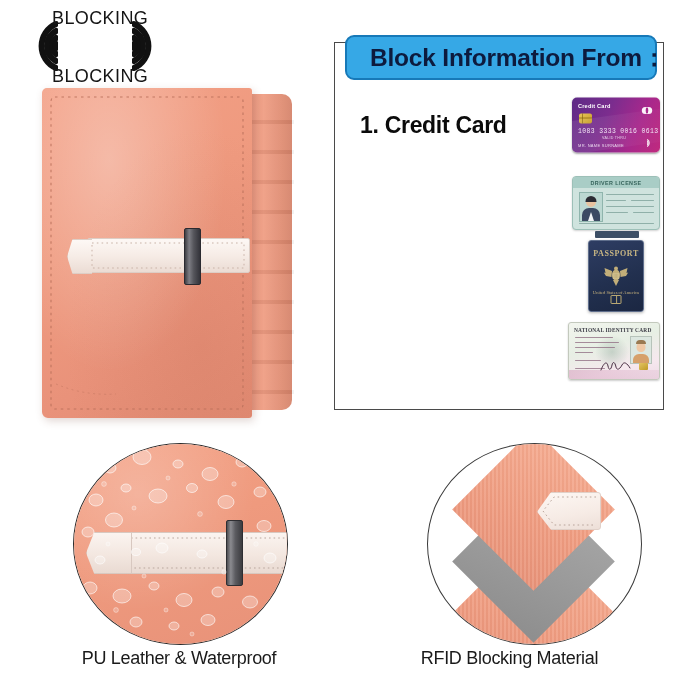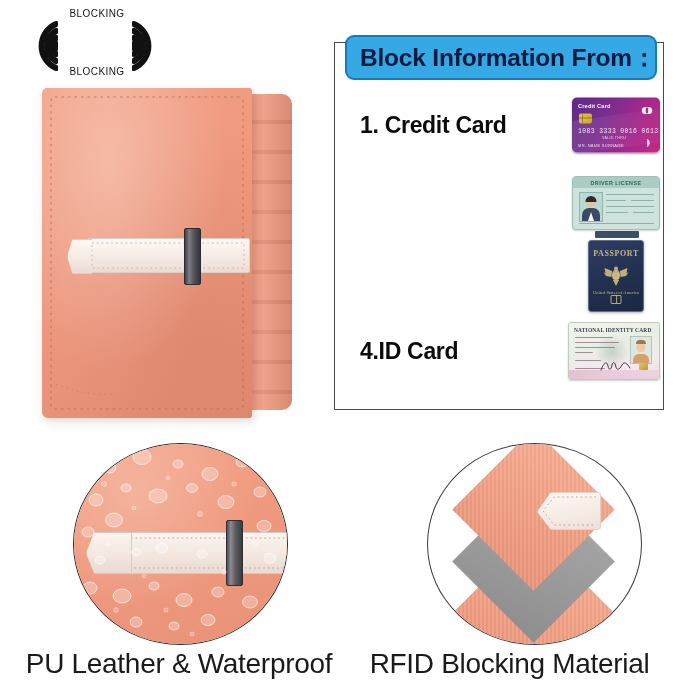--- a/index.html
+++ b/index.html
@@ -14,35 +14,35 @@
   #rfid-logo{left:6px;top:4px;width:178px;height:84px;}
   #rfid-logo .wave{position:absolute;}
   .rfid-word{
     position:absolute;left:48px;top:24px;width:84px;
     font-weight:bold;font-size:35px;line-height:35px;
     letter-spacing:-0.5px;color:#111111;text-align:center;
     font-family:"Liberation Sans", sans-serif;
   }
   .rfid-top,.rfid-bot{
     position:absolute;left:46px;width:90px;text-align:center;
-    font-size:10px;font-weight:normal;color:#151515;letter-spacing:0.4px;
+    font-size:18px;font-weight:normal;color:#151515;letter-spacing:0.4px;
   }
   .rfid-top{top:4px;}
   .rfid-bot{top:62px;}
 
   
   #info-panel{
     left:334px;top:42px;width:330px;height:368px;
     border:1.6px solid #4a4a4a;background:#ffffff;box-sizing:border-box;
   }
   #panel-banner{
     left:345px;top:35px;width:312px;height:45px;
     background:#36a8e6;border:2px solid #1779b8;border-radius:9px;
     box-sizing:border-box;
-    display:flex;align-items:center;padding-left:13px;
+    display:flex;align-items:center;padding-left:23px;
   }
   #panel-banner .banner-text{
     font-size:24.5px;font-weight:bold;color:#0d1b3e;
     letter-spacing:-0.2px;white-space:nowrap;
     font-family:"Liberation Sans", sans-serif;
   }
   .list-row{position:absolute;left:352px;width:300px;height:66px;}
   .list-label{
     position:absolute;left:8px;top:50%;transform:translateY(-50%);
     font-size:23px;font-weight:bold;color:#0b0b0b;white-space:nowrap;
@@ -157,21 +157,21 @@
   .d-pink{background:
       repeating-linear-gradient(45deg, rgba(255,255,255,.10) 0 2px, rgba(0,0,0,.02) 2px 4px),
       linear-gradient(160deg,#f6ab90 0%,#ef9b7f 60%,#e89278 100%);}
   .d-gray{background:linear-gradient(160deg,#a8a8a8 0%,#9a9a9a 55%,#8e8e8e 100%);}
   .flap{
     position:absolute;background:linear-gradient(170deg,#fdf7f3 0%,#f6ebe5 60%,#eddfd8 100%);
     border:.8px solid #e0d0c8;
   }
 
   .caption{
-    position:absolute;text-align:center;font-size:28px;color:#1a1a1a;
+    position:absolute;text-align:center;font-size:18px;color:#1a1a1a;
     letter-spacing:-.3px;white-space:nowrap;
     font-family:"Liberation Sans", sans-serif;
   }
   #wp-caption{left:0px;top:648px;width:358px;}
   #rf-caption{left:340px;top:648px;width:339px;}
 
   
   #wallet{left:42px;top:88px;width:250px;height:330px;}
   .wallet-spine{
     position:absolute;right:0;top:6px;width:44px;height:316px;border-radius:4px 10px 10px 4px;
@@ -320,21 +320,20 @@
           <path d="M11 9.4 v5.2 M12.3 9.4 v5.2 M13.6 9.4 v5.2 M14.9 9.4 v5.2"></path>
         </g>
       </svg>
       <div class="pp-country">United States of America</div>
       <div class="pp-chip"></div>
     </div>
   </div>
 </div>
 
 <div class="list-row abs" style="top:318px;">
-  <div class="list-label">4.ID Card</div>
   <div class="list-art">
     <div class="idc">
       <div class="idc-band"></div>
       <div class="idc-title">NATIONAL IDENTITY CARD</div>
       <div class="idc-line" style="left:6px;top:14px;width:38px;"></div>
       <div class="idc-line" style="left:6px;top:19px;width:44px;"></div>
       <div class="idc-line" style="left:6px;top:24px;width:40px;"></div>
       <div class="idc-line" style="left:6px;top:29px;width:18px;"></div>
       <div class="idc-line" style="left:6px;top:37px;width:26px;"></div>
       <div class="idc-line" style="left:6px;top:45px;width:30px;"></div>

